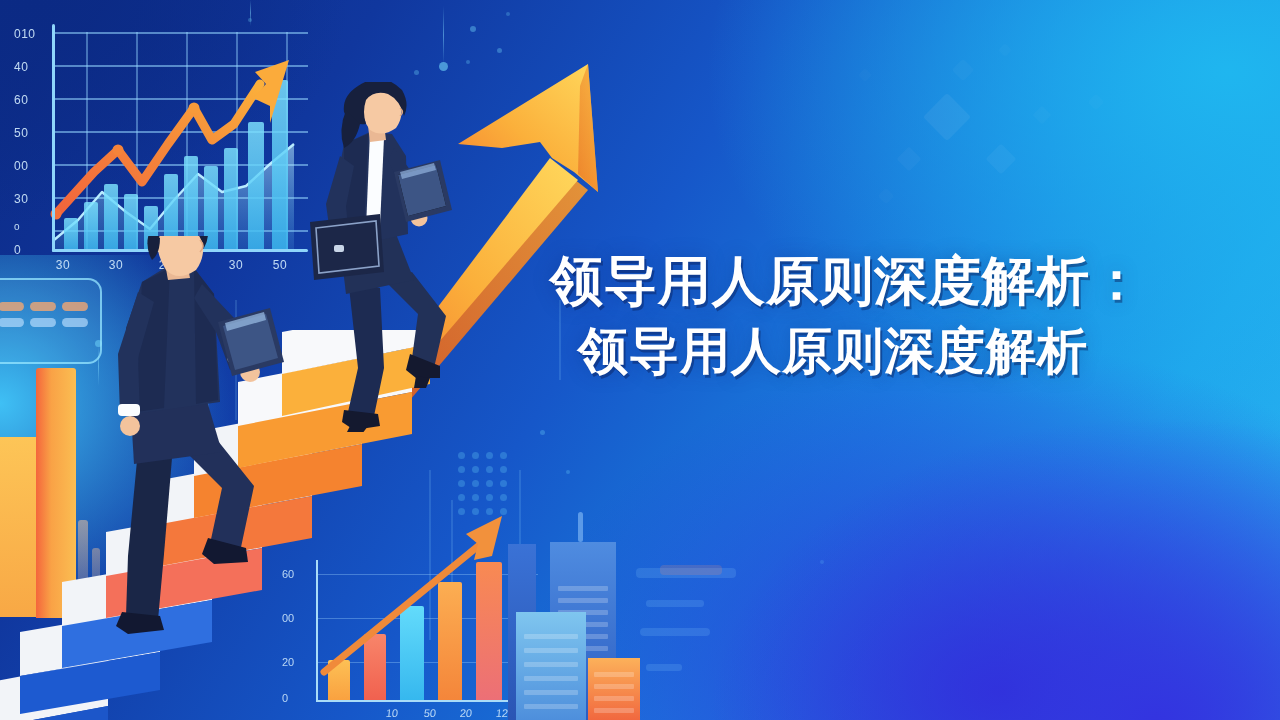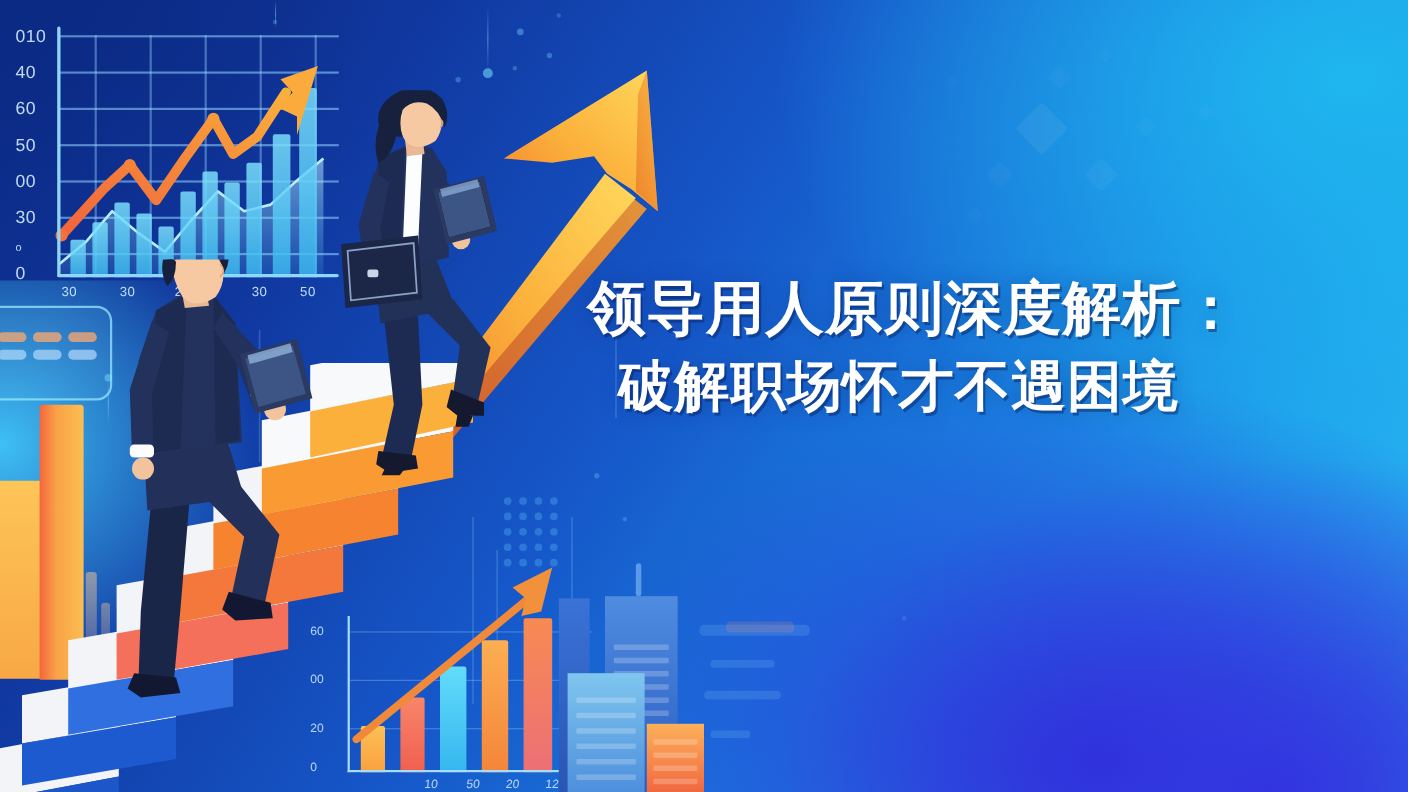--- a/index.html
+++ b/index.html
@@ -39,21 +39,21 @@
   
   .matrix { position:absolute; display:grid; gap:7px; opacity:.30; }
   .matrix i { width:7px; height:7px; border-radius:50%; background:#63c8f5; display:block; }
 
   
   .chart-tl { position:absolute; left:8px; top:24px; width:300px; height:250px; }
   .chart-tl .axis-y { position:absolute; left:44px; top:0; bottom:22px; width:3px; background:#8fd6fb; border-radius:2px;}
   .chart-tl .axis-x { position:absolute; left:44px; right:0; bottom:22px; height:3px; background:#8fd6fb; border-radius:2px;}
   .chart-tl .grid-h { position:absolute; left:46px; right:0; height:1.5px; background:rgba(150,215,255,.55); }
   .chart-tl .grid-v { position:absolute; top:8px; bottom:22px; width:1.5px; background:rgba(150,215,255,.42); }
-  .chart-tl .ylab { position:absolute; left:6px; color:#cfe8fb; font-size:16px; letter-spacing:.5px; transform:translateY(-50%); opacity:.92;}
+  .chart-tl .ylab { position:absolute; left:6px; color:#cfe8fb; font-size:12px; letter-spacing:.5px; transform:translateY(-50%); opacity:.92;}
   .chart-tl .xlab { position:absolute; bottom:2px; color:#cfe8fb; font-size:12px; letter-spacing:.5px; transform:translateX(-50%); opacity:.92;}
   .chart-tl .bar {
     position:absolute; bottom:22px; border-radius:2px 2px 0 0;
     background:linear-gradient(180deg,#7fe4ff 0%, #3ab8ef 100%); opacity:.82;
   }
 
   
   .ui-panel {
     position:absolute; left:-48px; top:278px; width:150px; height:86px;
     border:2px solid rgba(150,230,255,.75); border-radius:14px;
@@ -82,21 +82,21 @@
   
   .city { position:absolute; left:500px; bottom:0; width:320px; height:210px; }
   .bld { position:absolute; bottom:0; }
   .bld .win { position:absolute; left:12%; right:12%; height:5px; background:rgba(255,255,255,.22); border-radius:1px; }
 
   
   .title-wrap {
     position:absolute; left:534px; top:246px; width:700px;
     color:#fff; text-shadow:2px 3px 0 rgba(8,30,90,.45), 0 0 18px rgba(10,40,120,.35);
   }
-  .t-line { font-weight:700; letter-spacing:1px; white-space:nowrap; }
+  .t-line { font-weight:700; letter-spacing:1px; white-space:nowrap;margin-left:16px; }
   .t1 { font-size:53px; line-height:70px; }
   .t2 { font-size:50px; line-height:70px; padding-left:28px; }
   .t3 { font-size:50px; line-height:70px; padding-left:28px; }
 </style>
 </head>
 <body>
 
 <div id="poster">
 
   <div class="bg-base"></div>
@@ -458,16 +458,16 @@
     <div class="bld" style="left:88px;width:52px;height:62px;background:linear-gradient(180deg,#fcb15a,#f1683f);">
       <div class="win" style="top:14px;"></div>
         <div class="win" style="top:26px;"></div>
       <div class="win" style="top:38px;"></div>
         <div class="win" style="top:50px;"></div>
     </div>
   </div>
 
   <div class="title-wrap">
     <div class="t-line t1">领导用人原则深度解析：</div>
-    <div class="t-line t3">破解职场怀才不遇困境</div>
+    <div class="t-line t3">领导用人原则深度解析</div>
   </div>
 
 </div>
 
 </body></html>

